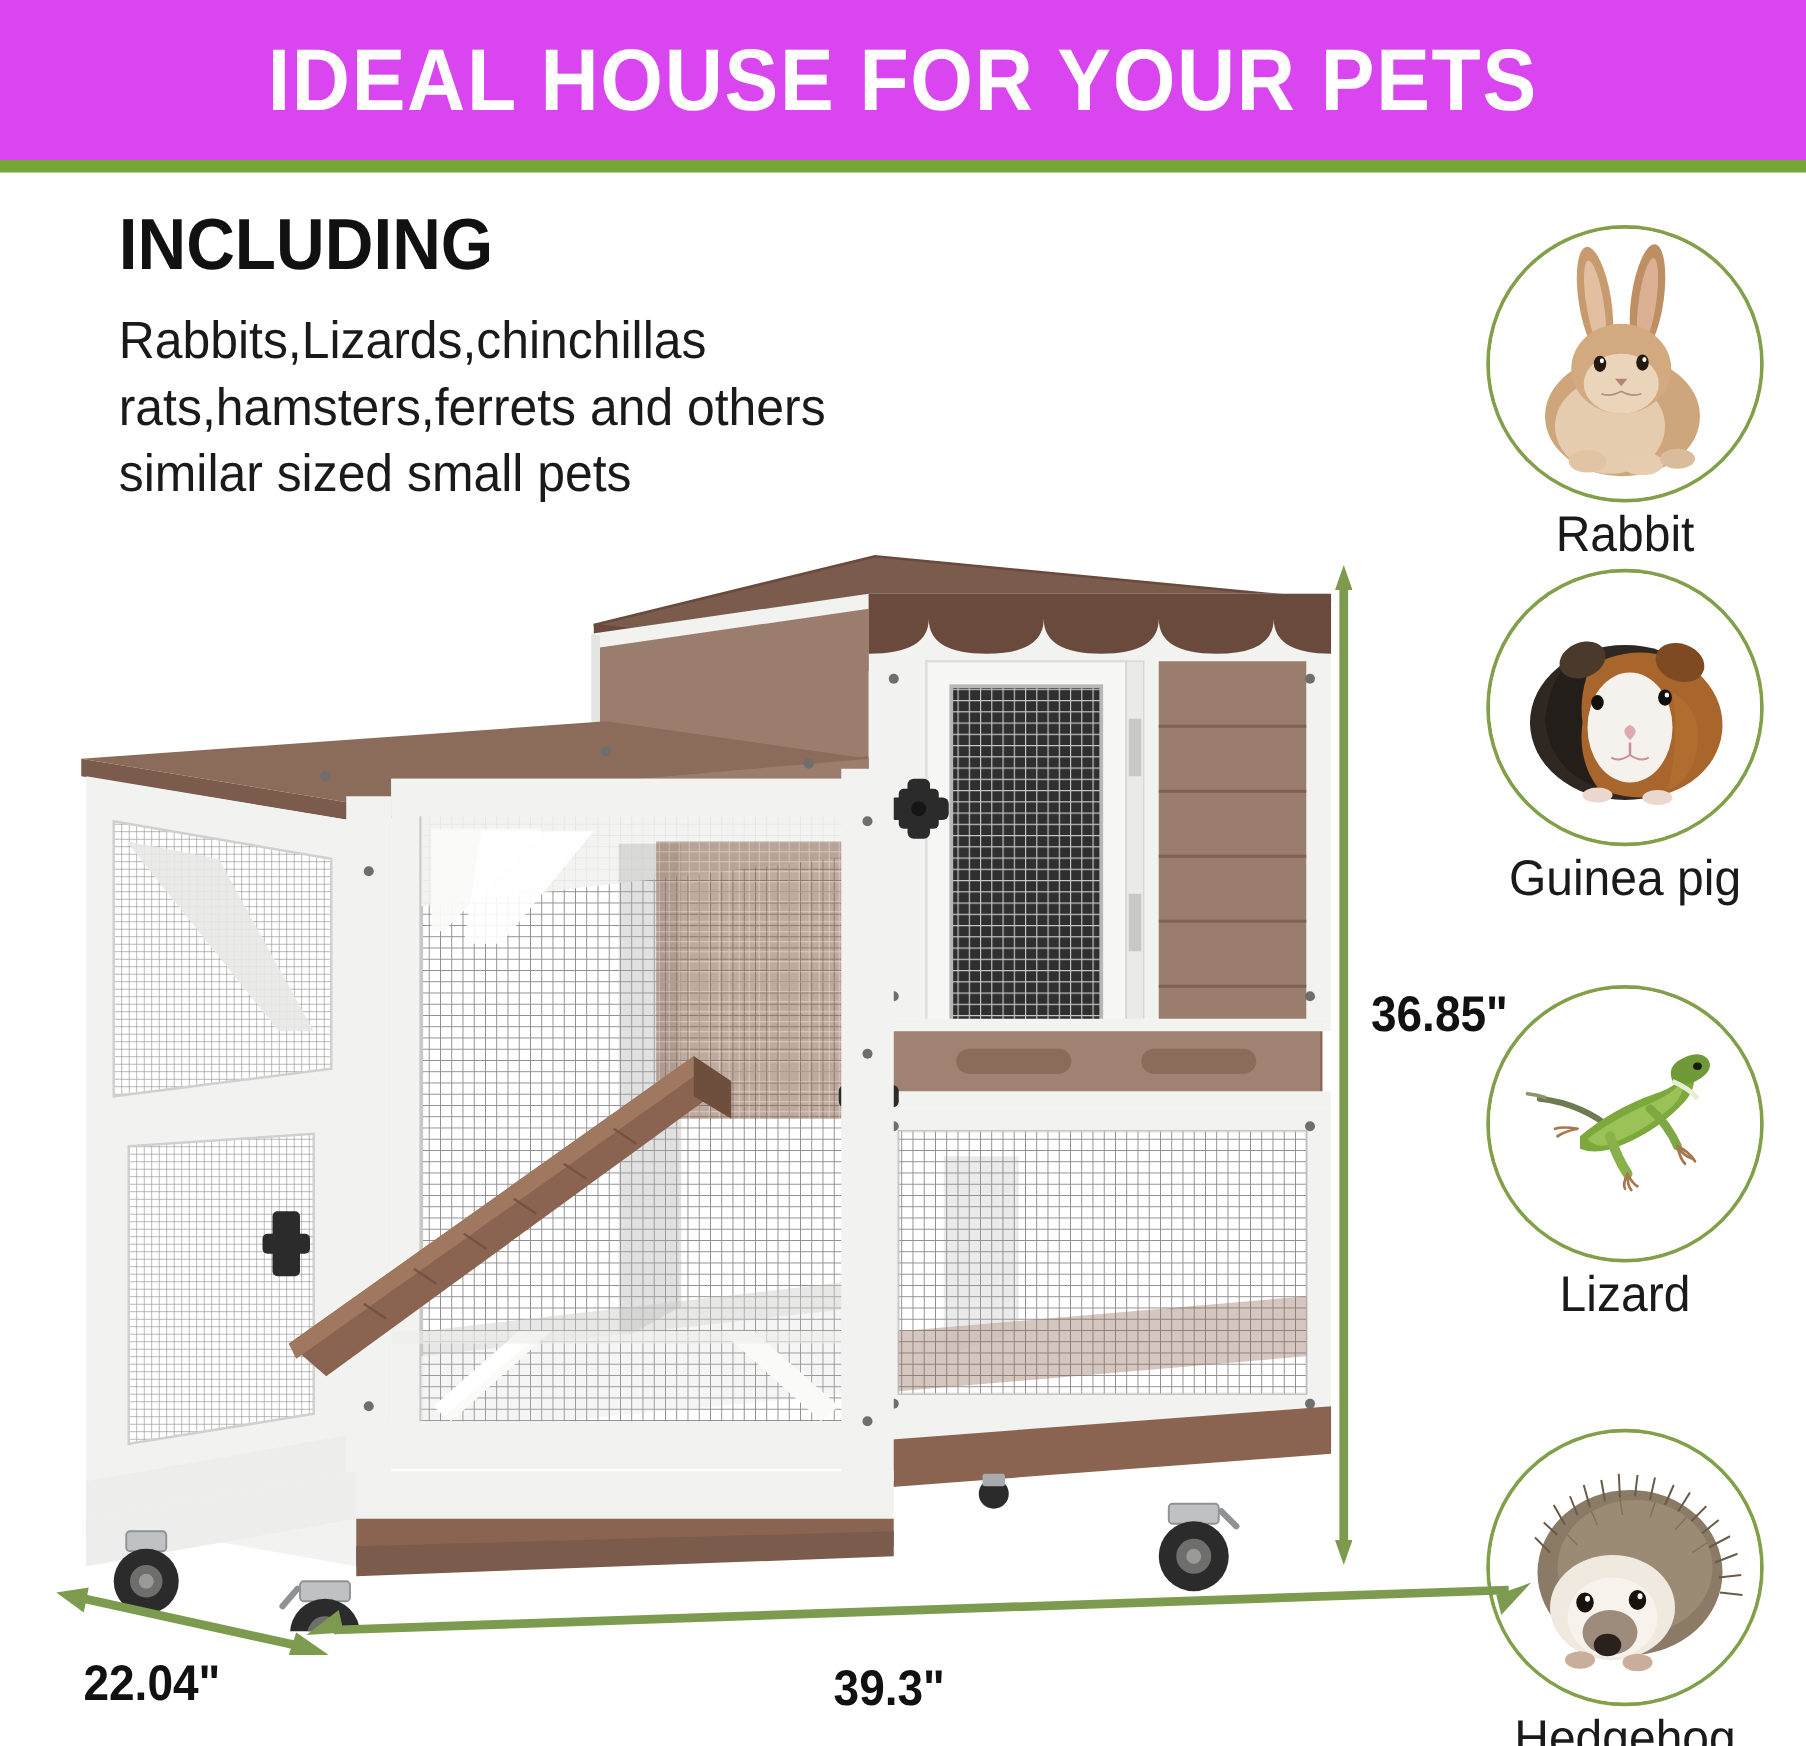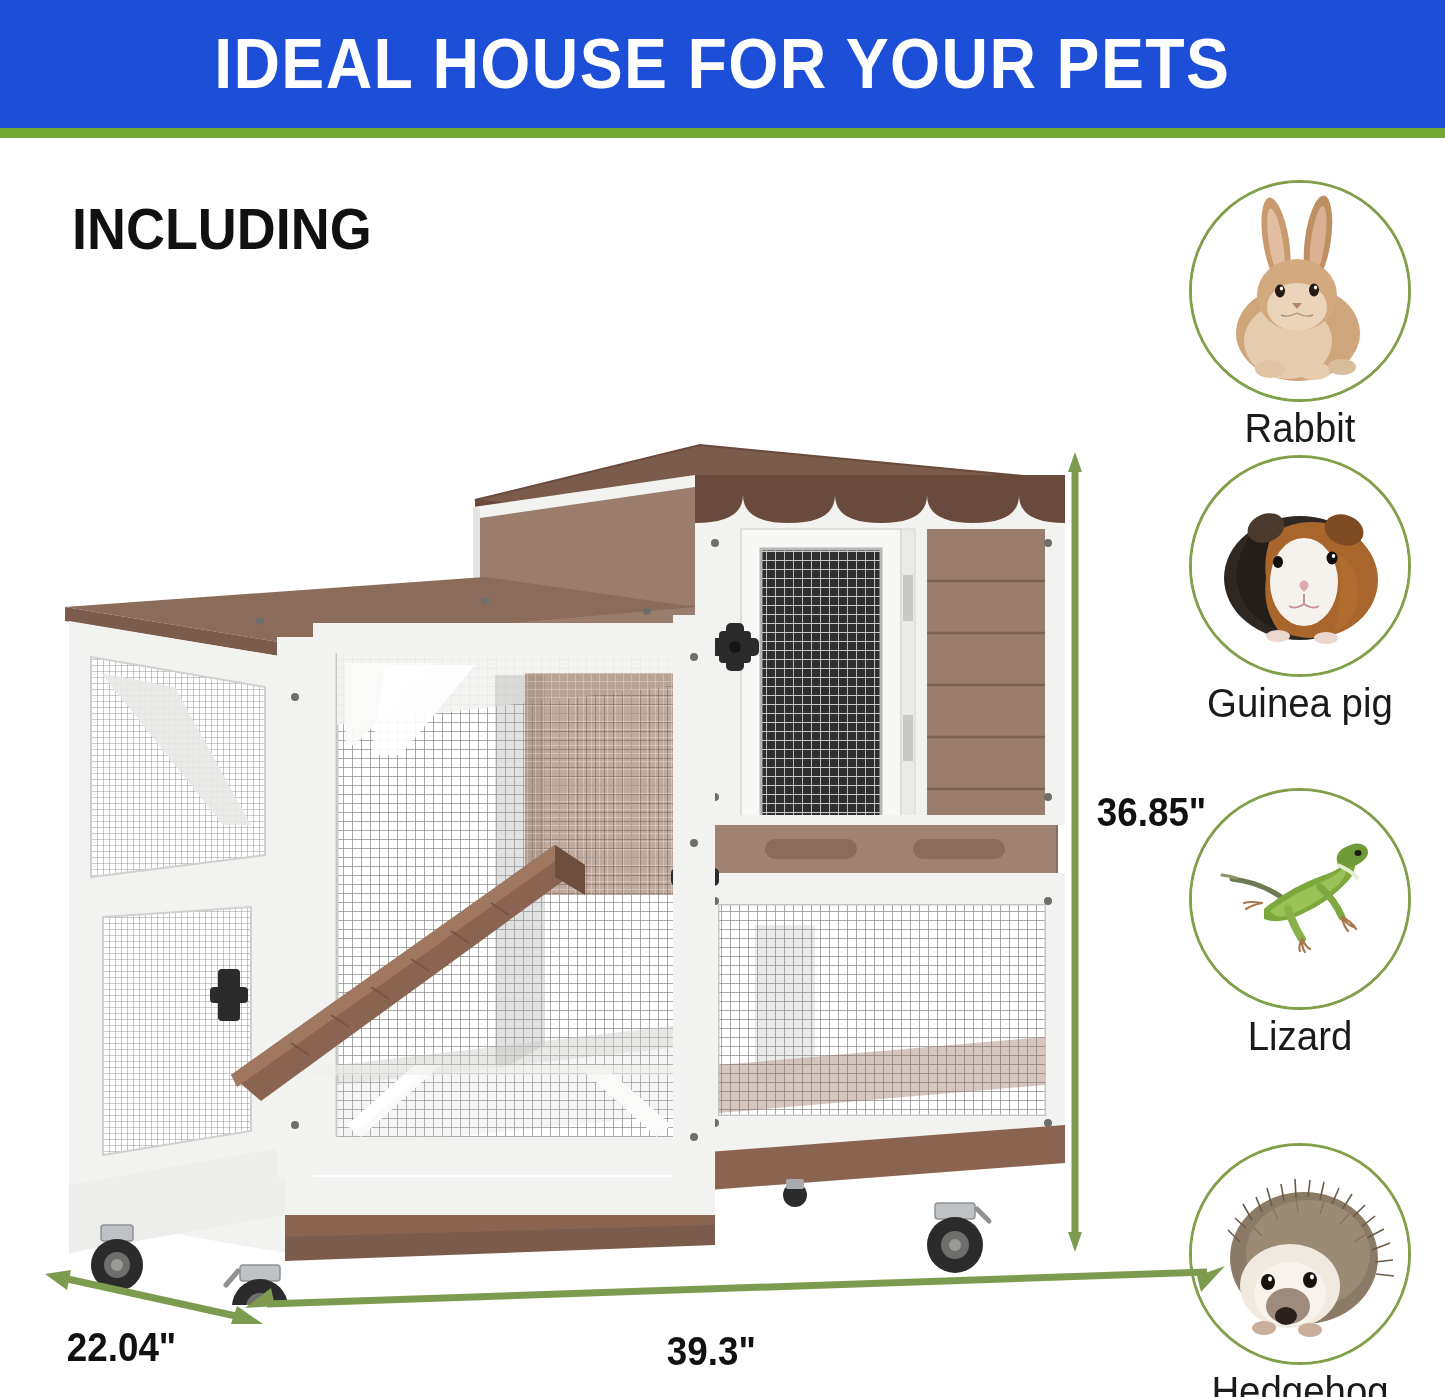--- a/index.html
+++ b/index.html
@@ -12,21 +12,21 @@
     overflow: hidden;
     position: relative;
   }
 
   
   .banner {
     position: absolute;
     left: 0; top: 0;
     width: 1445px;
     height: 128px;
-    background: #1d4ed8;
+    background: #d946ef;
     display: flex;
     align-items: center;
     justify-content: center;
   }
   .banner-edge {
     position: absolute;
     left: 0; top: 128px;
     width: 1445px; height: 10px;
     background: #74A735;
   }
@@ -36,23 +36,22 @@
     font-size: 70px;
     font-weight: bold;
     letter-spacing: 1.5px;
     transform: scaleX(0.92);
     white-space: nowrap;
   }
 
   
   .including-block {
     position: absolute;
-    left: 72px; top: 166px;
+    left: 95px; top: 166px;
     width: 700px;
-    margin-top: 33px;
   }
   .including-heading {
     font-family: "Liberation Sans Narrow", "Liberation Sans", sans-serif;
     font-size: 58px;
     font-weight: bold;
     color: #111111;
     letter-spacing: 0px;
     transform: scaleX(0.93);
     transform-origin: left center;
     line-height: 1.05;
@@ -129,20 +128,25 @@
 </head>
 <body>
 
 <div class="banner">
   <div class="banner-title">IDEAL HOUSE FOR YOUR PETS</div>
 </div>
 <div class="banner-edge"></div>
 
 <div class="including-block">
   <div class="including-heading">INCLUDING</div>
+  <div class="including-lines">
+    <div class="including-line">Rabbits,Lizards,chinchillas</div>
+    <div class="including-line">rats,hamsters,ferrets and others</div>
+    <div class="including-line">similar sized small pets</div>
+  </div>
 </div>
 
 <div class="pet-list">
 
   <div class="pet-item" style="top:12px;">
     <div class="pet-circle">
       <svg width="216" height="216" viewBox="0 0 216 216">
         <rect width="216" height="216" fill="#ffffff"></rect>
 
         <ellipse cx="84" cy="58" rx="13" ry="44" fill="#C89B6E" transform="rotate(-9 84 58)"></ellipse>

